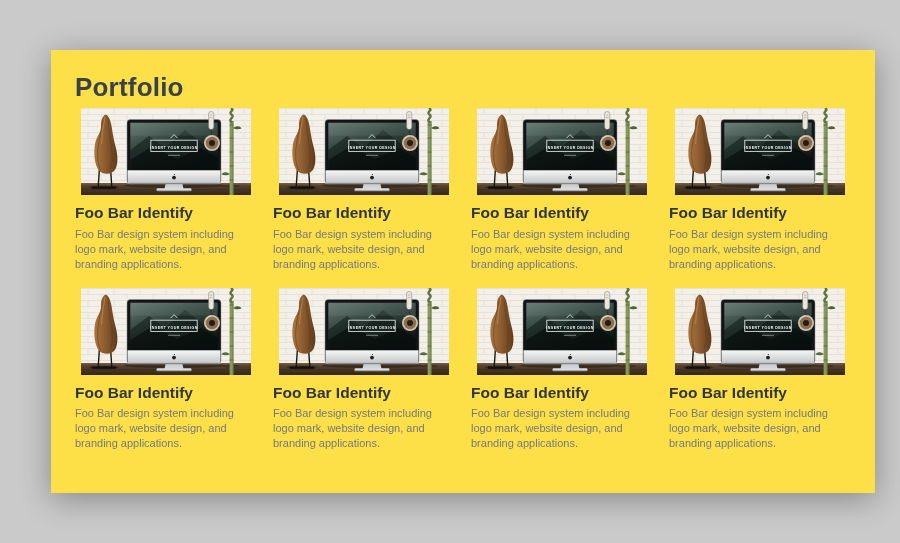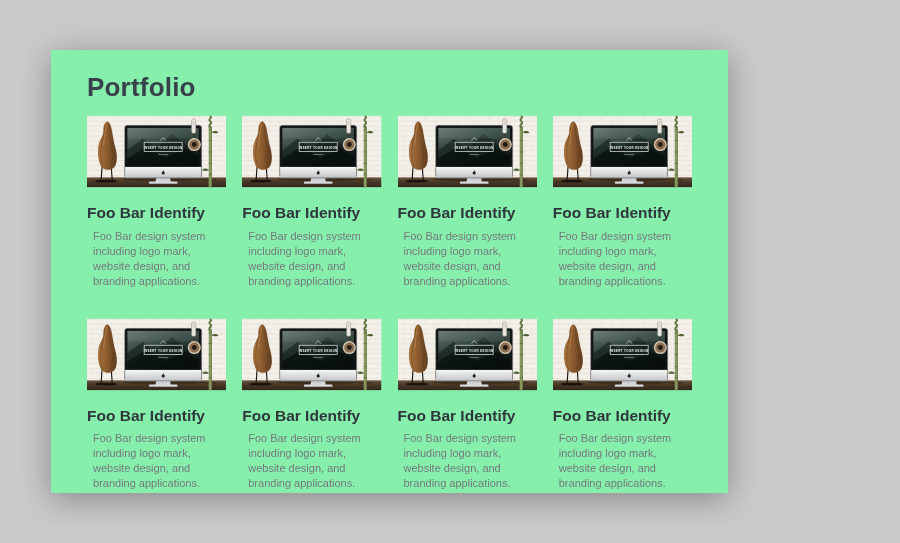--- a/index.html
+++ b/index.html
@@ -4,40 +4,40 @@
 <style>
   html,body{margin:0;padding:0;}
   body{
     width:900px;height:543px;
     background:#cacaca;
     font-family:"Liberation Sans",sans-serif;
     overflow:hidden;
   }
   .page{position:relative;width:900px;height:543px;background:#cacaca;}
   .panel{
-    position:absolute;left:51px;top:50px;width:677px;height:443px;
-    background:#86efac;box-sizing:border-box;padding:24px 36px;
+    position:absolute;left:51px;top:50px;width:824px;height:443px;
+    background:#fde047;box-sizing:border-box;padding:24px 24px;
     box-shadow:0 6px 30px rgba(0,0,0,0.33);
   }
   .page-title{
     margin:0 0 8px 0;font-size:26px;line-height:1.0;font-weight:700;
     color:#39424b;letter-spacing:0.2px;
   }
   .grid{
     display:grid;grid-template-columns:repeat(4,1fr);
     column-gap:13.6px;row-gap:33px;gap:16px;
   }
   .card{cursor:pointer;}
   .thumb{display:block;width:100%;height:87px;border-radius:2px;}
   .card-title{
     margin:9px 0 4px 0;font-size:15.5px;line-height:1.2;font-weight:700;
     color:#2f363c;
   }
   .card-desc{
-    margin:6px;font-size:11px;line-height:15px;color:#75797e;
+    margin:0;font-size:11px;line-height:15px;color:#75797e;
   }
   .sprite{position:absolute;width:0;height:0;overflow:hidden;}
 </style>
 </head>
 <body>
 
 <svg class="sprite" xmlns="http://www.w3.org/2000/svg" aria-hidden="true">
   <defs>
     <linearGradient id="g-screen" x1="0" y1="0" x2="0.6" y2="1">
       <stop offset="0" stop-color="#65776f"></stop>

